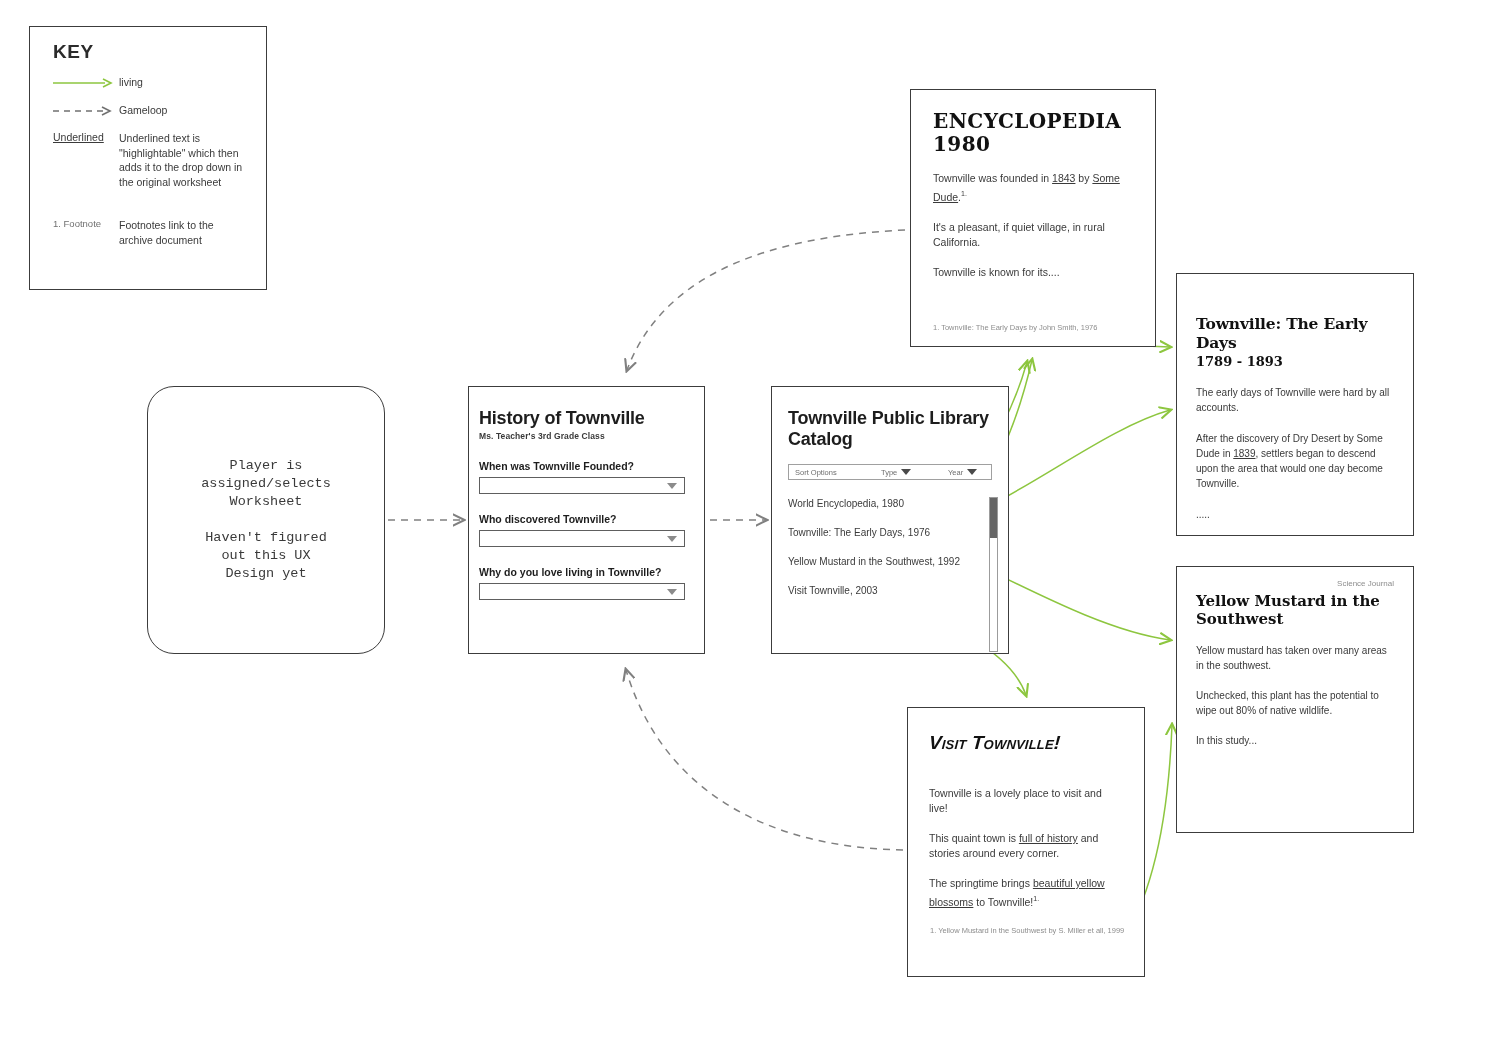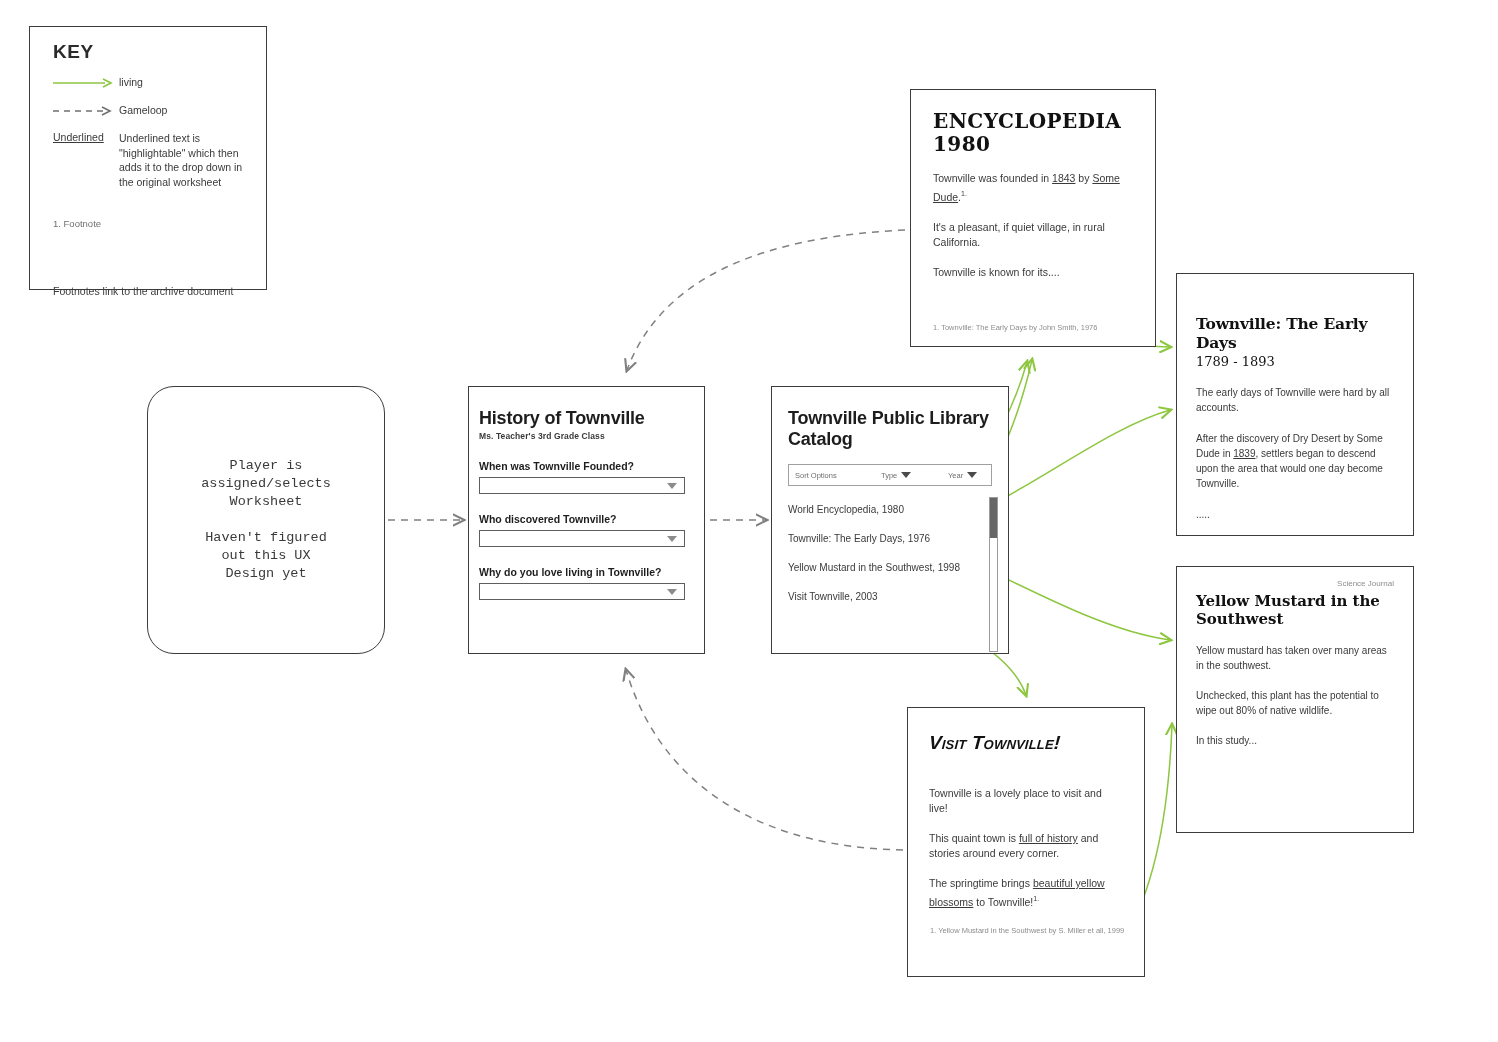--- a/index.html
+++ b/index.html
@@ -63,21 +63,21 @@
     color: #707070;
   }
   .key-desc {
     font-size: 10.5px;
     line-height: 14.5px;
     color: #3a3a3a;
   }
   #key-row-click   { top: 48px; }
   #key-row-loop    { top: 76px; }
   #key-row-under   { top: 104px; }
-  #key-row-foot    { top: 191px; flex-direction: column; }
+  #key-row-foot    { top: 191px; }
   .key-underline {
     text-decoration: underline;
     font-size: 10.5px;
     color: #3a3a3a;
   }
   .key-arrow-svg { display:block; margin-top: 3px; }
 
   
   #player-box {
     left: 147px; top: 386px; width: 238px; height: 268px;
@@ -142,21 +142,21 @@
   #catalog-box .cat-title {
     font-size: 18px;
     font-weight: bold;
     color: #1d1d1d;
     line-height: 21px;
     letter-spacing: -0.2px;
   }
   #sort-bar {
     position: relative;
     margin-top: 14px;
-    height: 22px;
+    height: 16px;
     border: 1.2px solid #a0a0a0;
     box-sizing: border-box;
     display: flex;
     align-items: center;
   }
   #sort-bar .sort-label {
     font-size: 7.5px;
     color: #6e6e6e;
     padding-left: 6px;
   }
@@ -234,21 +234,21 @@
     font-family: "DejaVu Serif", "Liberation Serif", serif;
     font-size: 15.5px;
     font-weight: bold;
     color: #111111;
     letter-spacing: -0.2px;
     margin-top: 22px;
   }
   #earlydays-box .ed-sub {
     font-family: "DejaVu Serif", "Liberation Serif", serif;
     font-size: 13px;
-    font-weight: normal;
+    font-weight: bold;
     color: #111111;
     margin-top: 2px;
   }
   #earlydays-box p {
     font-size: 10px;
     line-height: 15px;
     color: #3a3a3a;
     margin: 16px 0 0 0;
   }
 
@@ -438,21 +438,21 @@
       </span>
       <span class="sort-opt" id="sort-opt-year">
         <span>Year</span>
         <span class="tcaret"></span>
       </span>
     </div>
 
     <div id="cat-list">
       <div class="cat-item">World Encyclopedia, 1980</div>
       <div class="cat-item">Townville: The Early Days, 1976</div>
-      <div class="cat-item">Yellow Mustard in the Southwest, 1998</div>
+      <div class="cat-item">Yellow Mustard in the Southwest, 1992</div>
       <div class="cat-item">Visit Townville, 2003</div>
     </div>
 
     <div id="cat-scroll-track">
       <div id="cat-scroll-thumb"></div>
     </div>
   </div>
 
   <div class="box" id="encyclopedia-box">
     <div class="enc-title">ENCYCLOPEDIA 1980</div>

